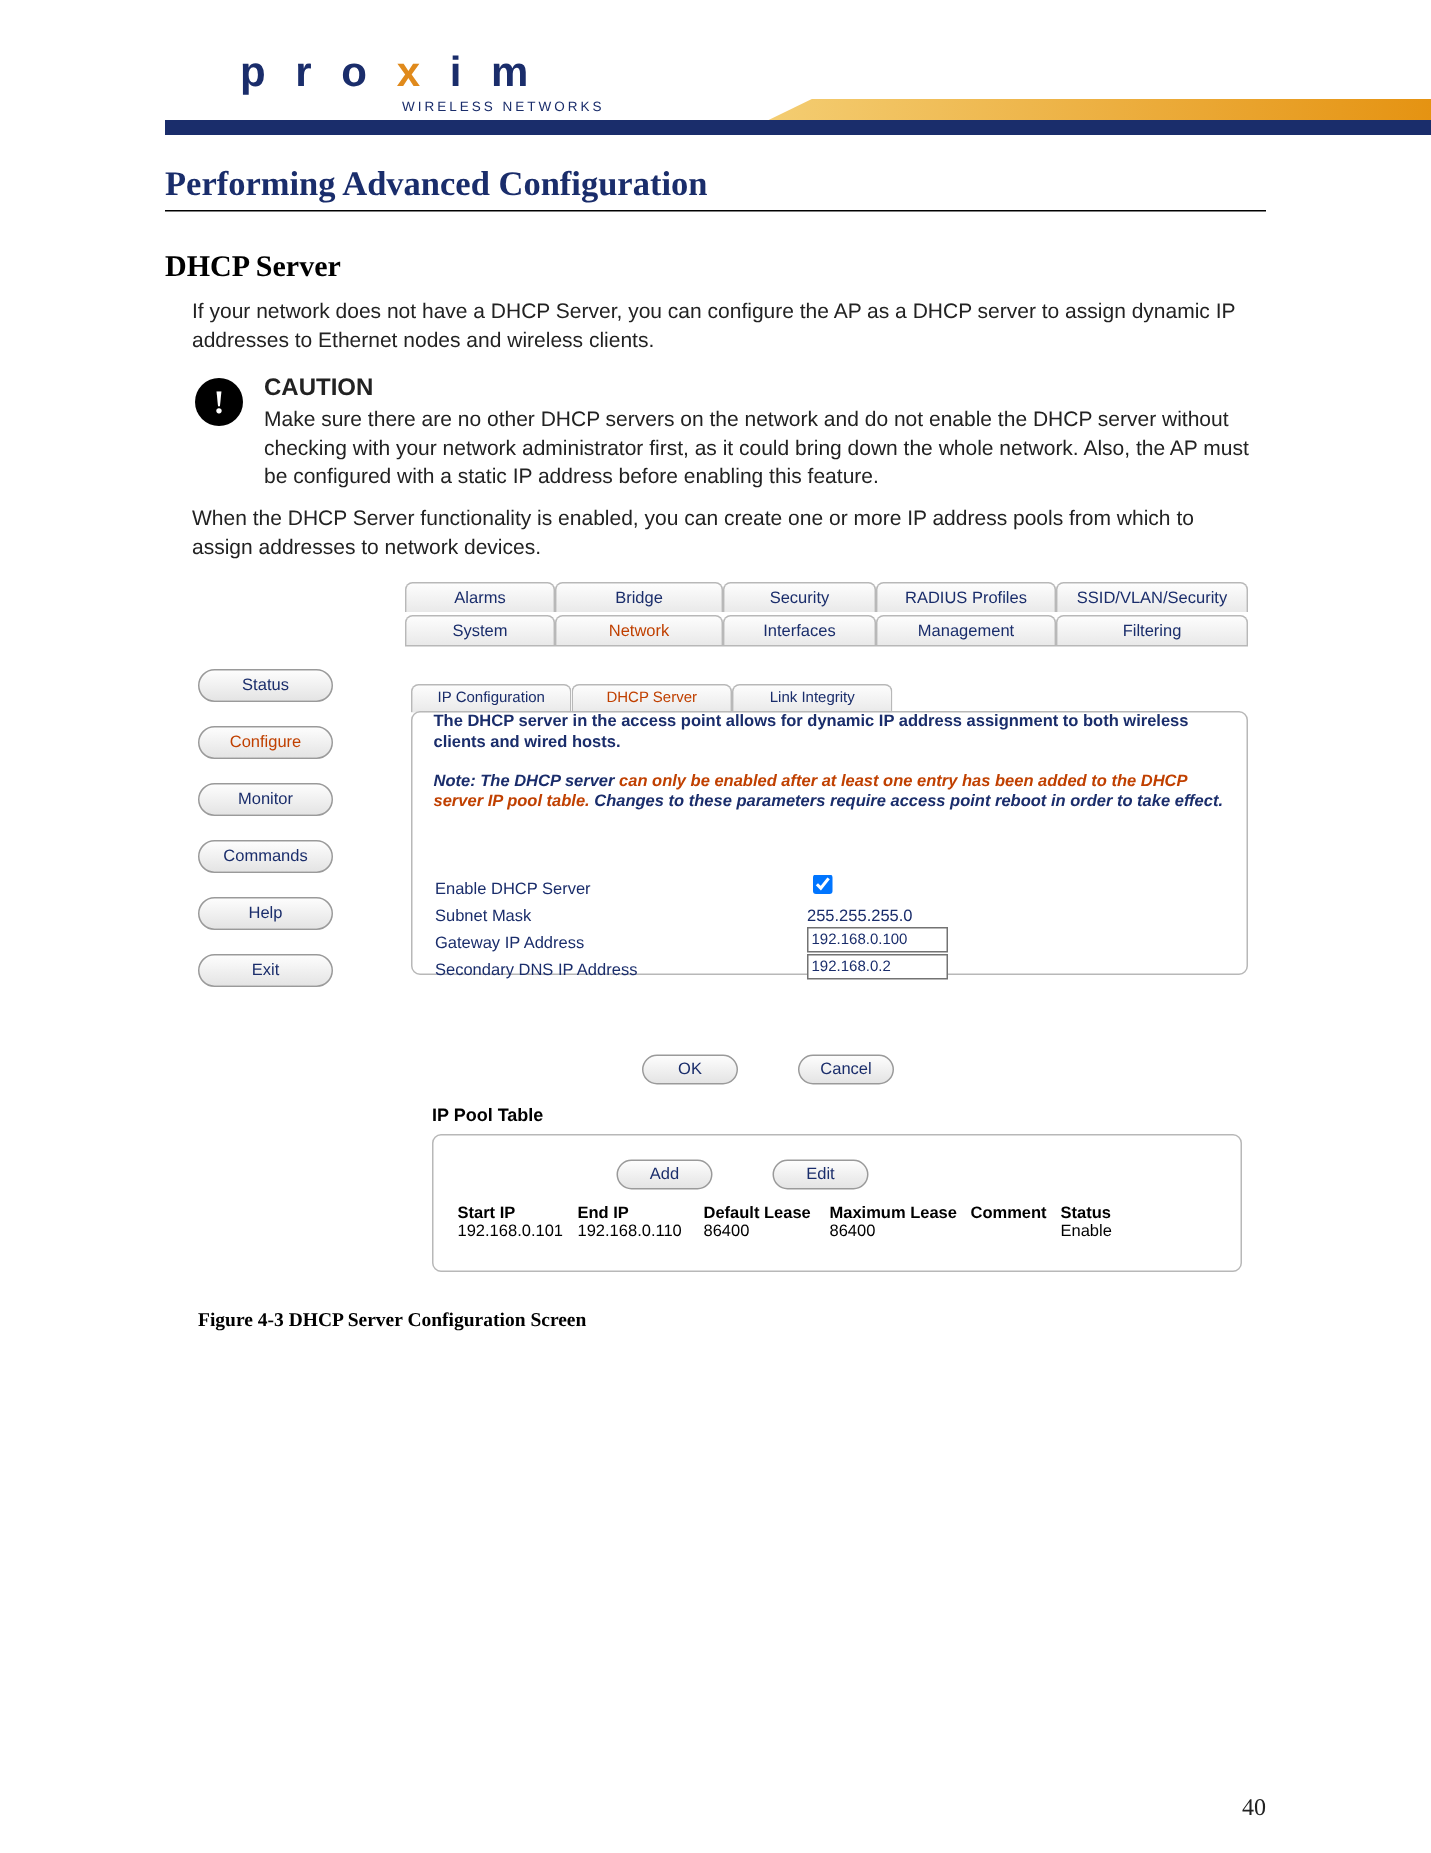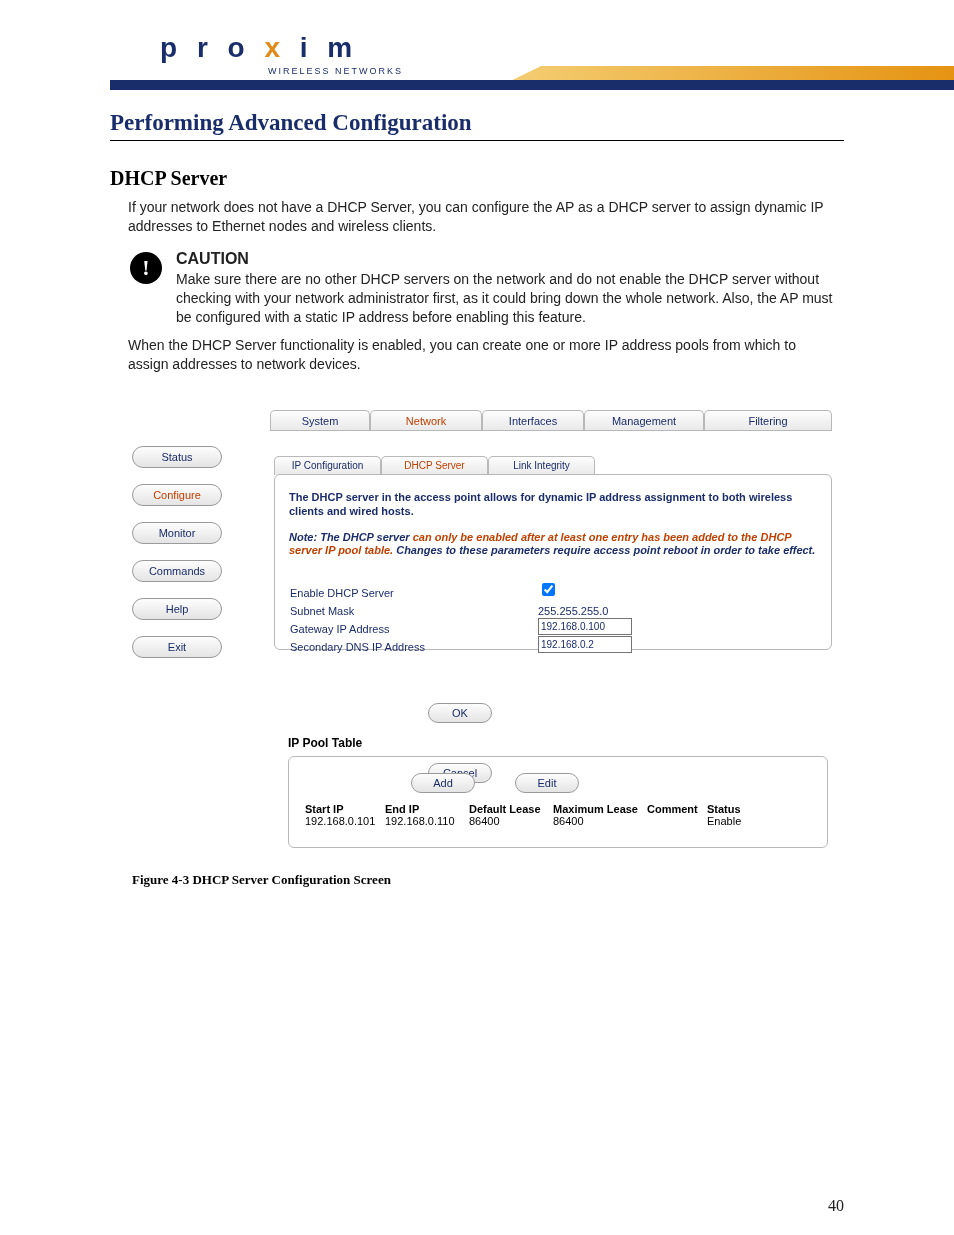--- a/index.html
+++ b/index.html
@@ -202,21 +202,21 @@
     width: 105px;
     border-bottom: none;
   }
   .subtab.active { color: #c04000; }
   .content-panel {
     position: absolute;
     top: 86px; left: 142px;
     width: 558px;
     border: 1px solid #b8b8b8;
     border-radius: 6px;
-    padding: 16px 12px 4px 14px;
+    padding: 0 12px 4px 14px;
     box-sizing: border-box;
     font-size: 11px;
     color: #1a2d6b;
     height: 176px;
   }
   .desc { font-weight: bold; line-height: 1.25; }
   .note {
     margin-top: 12px;
     font-style: italic;
     font-weight: bold;
@@ -255,21 +255,21 @@
     color: #1a2d6b;
     text-align: center;
     background: linear-gradient(#fdfdfd,#e4e4e4);
     border: 1px solid #9a9a9a;
     border-radius: 10px;
     display: inline-block;
   }
   .form-buttons {
     position: absolute;
     top: 315px; left: 296px;
-    display: flex; gap: 40px; flex-direction: column;
+    display: flex; gap: 40px;
   }
   .ip-pool-title {
     position: absolute;
     top: 348px; left: 156px;
     font-weight: bold;
     font-size: 12px;
     color: #000;
   }
   .pool-panel {
     position: absolute;
@@ -334,20 +334,27 @@
     <div>
       <div class="caution-heading">CAUTION</div>
       <div style="font-size:14px;line-height:1.35;">Make sure there are no other DHCP servers on the network and do not enable the DHCP server without checking with your network administrator first, as it could bring down the whole network. Also, the AP must be configured with a static IP address before enabling this feature.</div>
     </div>
   </div>
 
   <div class="body-text2">When the DHCP Server functionality is enabled, you can create one or more IP address pools from which to assign addresses to network devices.</div>
 
   <div class="ui-box">
 
+    <div class="tab-row">
+      <div class="tab">Alarms</div>
+      <div class="tab">Bridge</div>
+      <div class="tab">Security</div>
+      <div class="tab">RADIUS Profiles</div>
+      <div class="tab">SSID/VLAN/Security</div>
+    </div>
     <div class="tab-row2">
       <div class="tab">System</div>
       <div class="tab active">Network</div>
       <div class="tab">Interfaces</div>
       <div class="tab">Management</div>
       <div class="tab">Filtering</div>
     </div>
     <div class="tab-panel-line"></div>
 
     <div class="nav-col">

